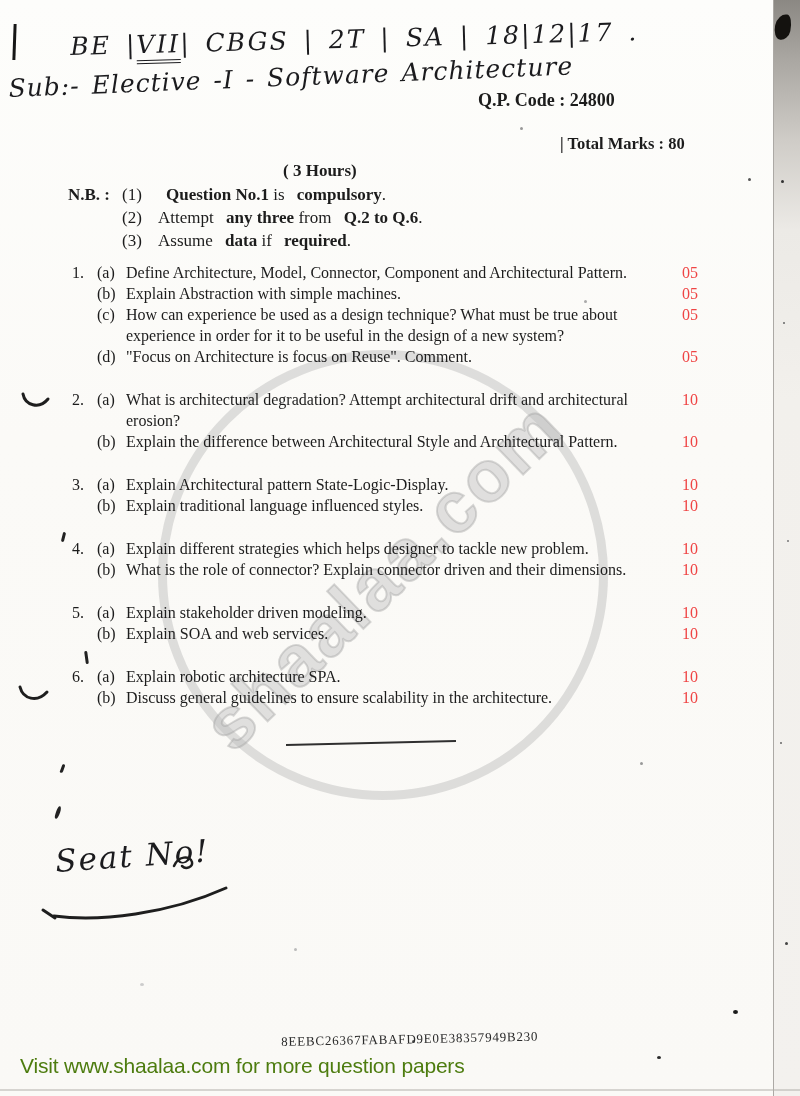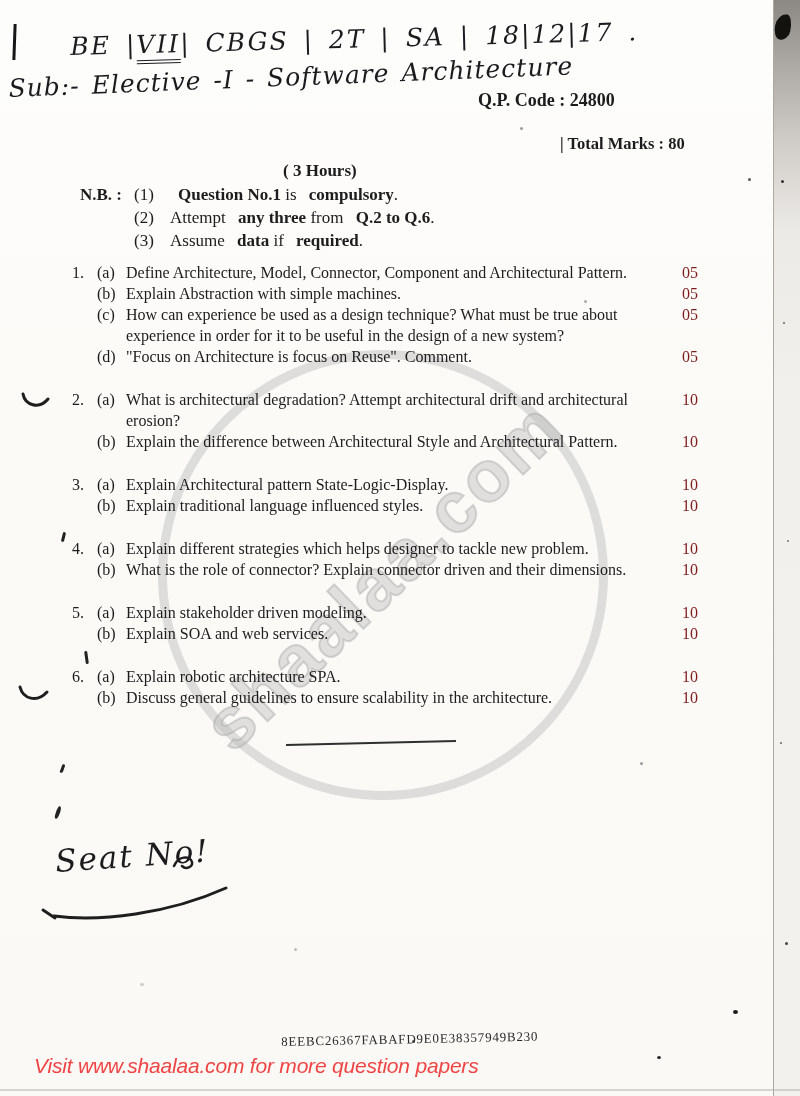--- a/index.html
+++ b/index.html
@@ -33,40 +33,40 @@
   .hw-seat{left:54px;top:843px;font-size:31px;letter-spacing:2px;transform:rotate(-4deg);transform-origin:left top;}
   .ink{position:absolute;background:#222;z-index:3;}
   svg.stroke{position:absolute;z-index:3;overflow:visible;}
   svg.stroke path{fill:none;stroke:#1e1e1e;stroke-linecap:round;}
   
   .z2{z-index:2;}
   .qp-code{left:478px;top:90px;font-size:18px;font-weight:bold;white-space:nowrap;}
   .hours{left:283px;top:137px;font-size:17px;font-weight:bold;white-space:nowrap;margin-top:24px;}
   .total-marks{left:560px;top:134px;font-size:16.5px;font-weight:bold;white-space:nowrap;}
   
-  .nb{left:80px;top:183px;font-size:17px;width:560px;}
+  .nb{left:68px;top:183px;font-size:17px;width:560px;}
   .nb-row{display:flex;line-height:23px;}
   .nb-label{width:54px;font-weight:bold;}
   .nb-num{width:36px;}
   .nb-text{flex:1;white-space:nowrap;}
   .seg-b{font-weight:bold;margin-left:8px;}
   
   .questions{left:72px;top:262px;width:640px;font-size:16px;}
   .q-group + .q-group{margin-top:22px;}
   .q-row{display:flex;align-items:flex-start;}
   .q-num{width:25px;line-height:21px;}
   .q-label{width:29px;line-height:21px;}
   .q-text{flex:1;}
   .q-line{line-height:21px;white-space:nowrap;}
-  .q-marks{width:30px;line-height:21px;color:#7f1d1d;}
+  .q-marks{width:30px;line-height:21px;color:#ef4444;}
   
   .mid-rule{left:286px;top:742px;width:170px;height:2px;background:#2f2f2f;transform:rotate(-1.3deg);z-index:2;}
   
   .scan-code{left:281px;top:1034px;font-size:13px;letter-spacing:0.8px;color:#2b2b2b;transform:rotate(-1.2deg);transform-origin:left top;white-space:nowrap;}
-  .visit-line{left:34px;top:1054px;font-family:"Liberation Sans", sans-serif;font-size:21px;color:#ef4444;letter-spacing:-0.2px;white-space:nowrap;font-style:italic;}
+  .visit-line{left:20px;top:1054px;font-family:"Liberation Sans", sans-serif;font-size:21px;color:#4d7c0f;letter-spacing:-0.2px;white-space:nowrap;}
 </style>
 </head>
 <body>
 
 <div class="abs wm-ring"></div>
 <div class="abs wm-text">shaalaa.com</div>
 
 <div class="abs edge-line"></div>
 <div class="abs edge-strip"></div>
 <div class="abs edge-blob"></div>

